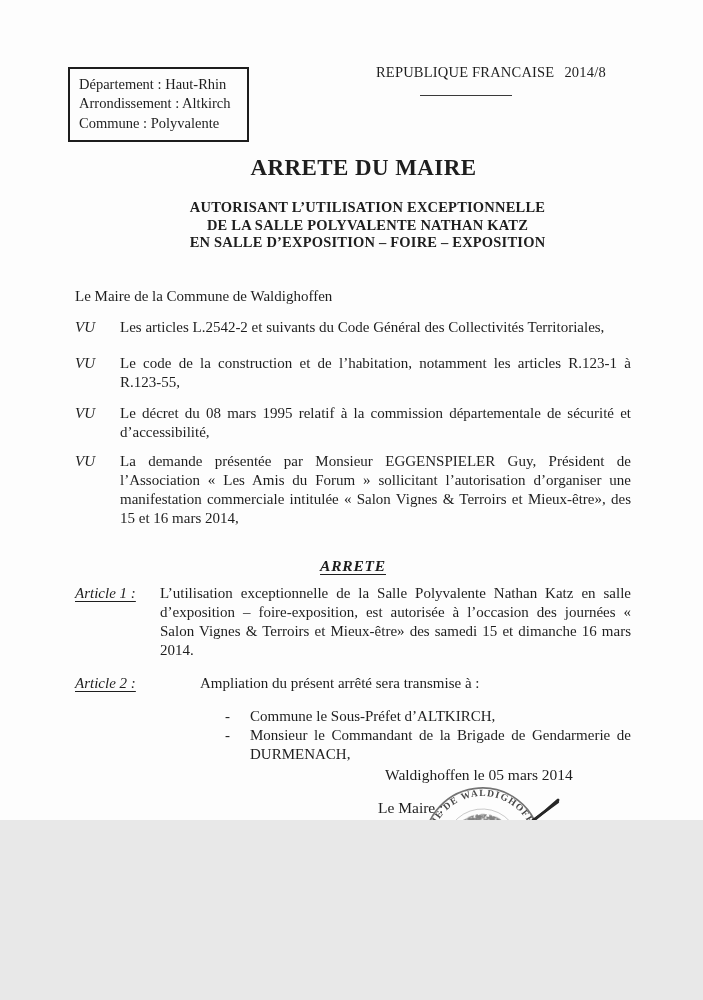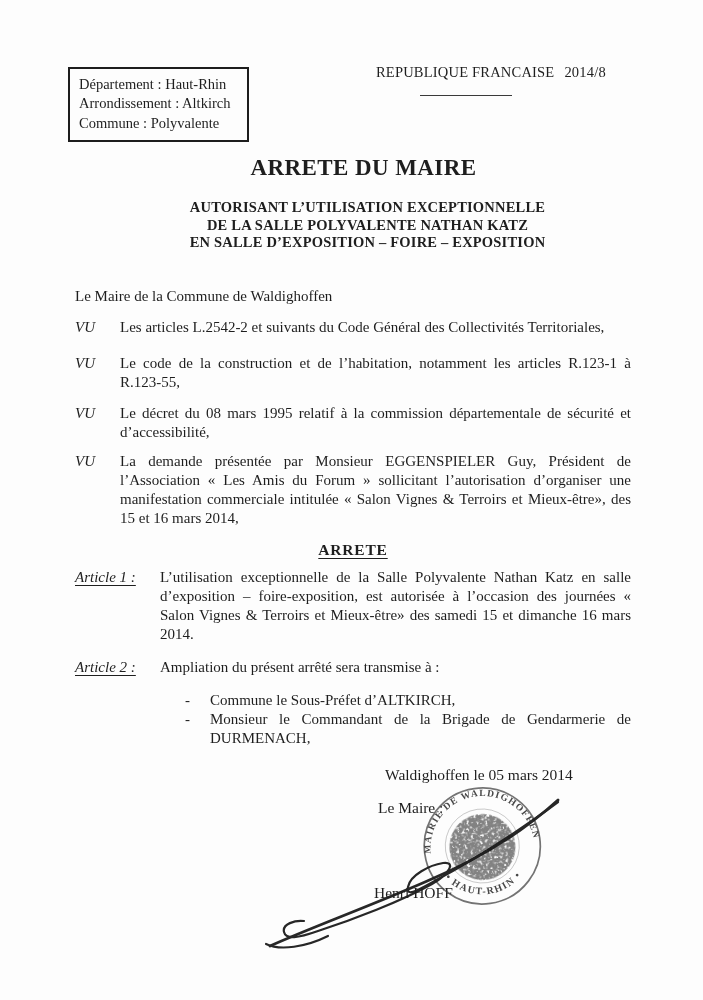--- a/index.html
+++ b/index.html
@@ -3,21 +3,21 @@
 <meta charset="utf-8">
 <style>
   html, body {
     margin: 0;
     padding: 0;
     background: #e8e8e8;
   }
   .page {
     position: relative;
     width: 703px;
-    height: 1000px;
+    height: 820px;
     background: #fdfdfd;
     font-family: "Liberation Serif", "DejaVu Serif", serif;
     color: #1e1e1e;
     overflow: hidden;
   }
 
   
   .info-box {
     position: absolute;
     left: 68px;
@@ -81,34 +81,35 @@
   }
   .intro { margin: 0; }
   .vu-row { display: flex; }
   .vu-row.m12 { margin-top: 12px; }
   .vu-row.m17 { margin-top: 17px; }
   .vu-row.m10 { margin-top: 10px; }
   .vu-label { flex: none; width: 45px; font-style: italic; }
   .vu-text { flex: 1; margin: 0; text-align: justify; }
 
   .decision-heading {
-    margin-top: 12px;
+    margin-top: 28px;
     text-align: center;
+    font-style: italic;
   }
   .decision-heading span {
     font-weight: 700;
     font-size: 15.5px;
     letter-spacing: 0.8px;
     text-decoration: underline;
     text-underline-offset: 3px;
   }
 
   .article-row { display: flex; }
   .article-row.a1 { margin-top: 8px; }
-  .article-row.a2 { margin-top: 14px; }
+  .article-row.a2 { margin-top: 14px; gap: 40px; }
   .article-label {
     flex: none;
     width: 85px;
     font-style: italic;
     text-decoration: underline;
     text-underline-offset: 3px;
   }
   .article-content { flex: 1; min-width: 0; }
   .article-text { margin: 0; text-align: justify; }
   .article-list { margin: 14px 0 0 25px; }

